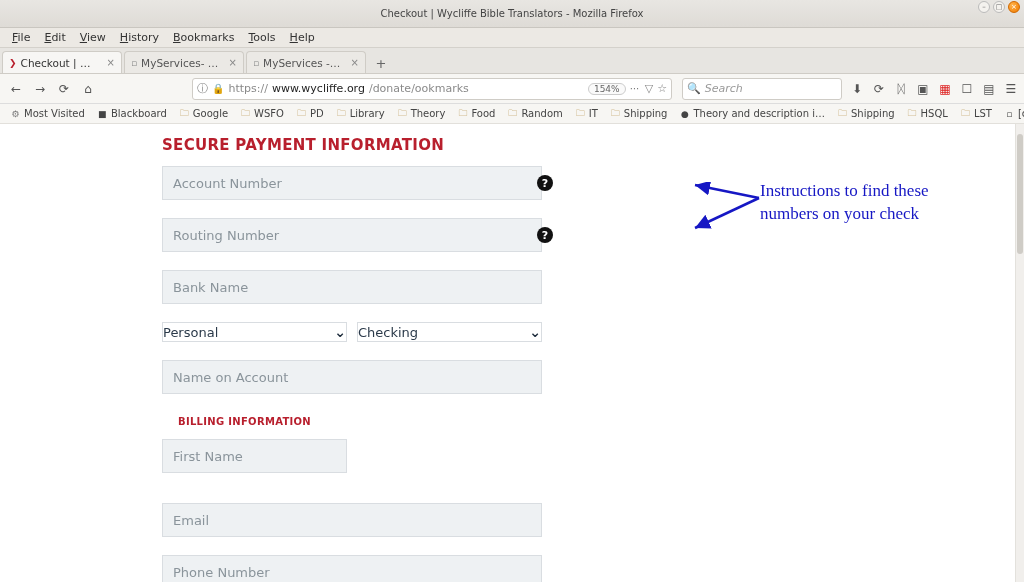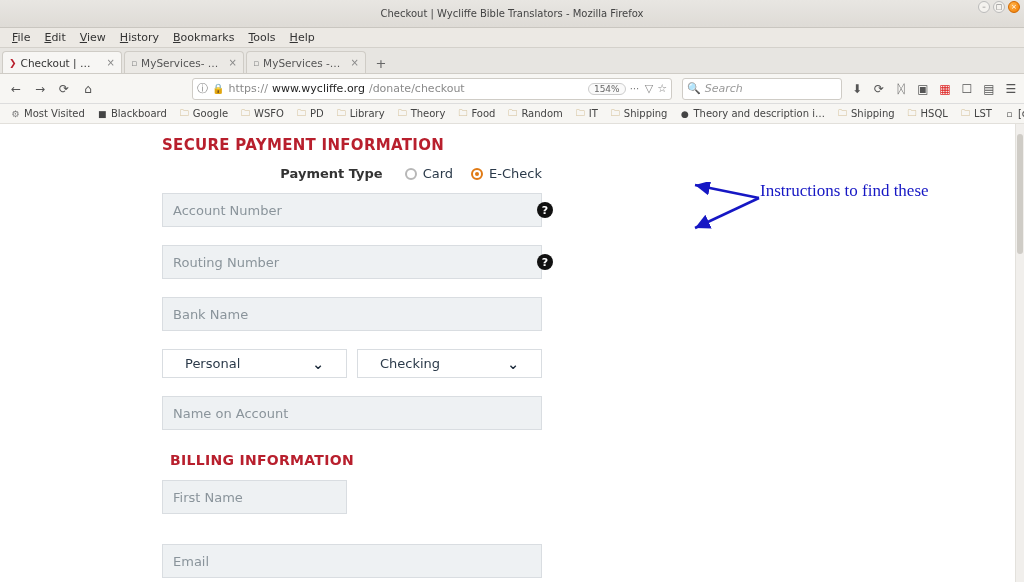--- a/index.html
+++ b/index.html
@@ -50,23 +50,23 @@
   .h1 { font-size:15px; margin: 6px 0 12px 0;}
   .pt-row { display:flex; align-items:center; gap:18px; font-size:13px; color:#2b3a4a; margin-bottom:12px; justify-content:flex-end; padding-right:320px;}
   .pt-row .lbl { font-weight:600; color:#333; margin-right:4px;}
   .radio { display:flex; align-items:center; gap:6px;}
   .rdot { width:12px; height:12px; border:2px solid #b7b7b7; border-radius:50%; display:inline-block; position:relative;}
   .radio.sel .rdot { border-color:#e07a14;}
   .radio.sel .rdot::after { content:""; position:absolute; inset:2px; background:#e07a14; border-radius:50%;}
   .field { width:380px; height:34px; border:1px solid #d9dde1; background:#eef1f3; display:flex; align-items:center; padding:0 10px; font-size:13px; color:#8a949b; margin-bottom:18px; position:relative;}
   .field.has-help .help { position:absolute; right:-4px; top:50%; transform:translate(50%,-50%); width:16px; height:16px; background:#111; color:#fff; border-radius:50%; display:flex; align-items:center; justify-content:center; font-size:11px; font-weight:700;}
   .row2 { display:flex; gap:10px;}
-  .select { width:185px; height:29px; border:1px solid #d9dde1; background:#fff; display:flex; align-items:center; padding:0 22px; font-size:13px; color:#2b3a4a; justify-content:space-between;}
+  .select { width:185px; height:20px; border:1px solid #d9dde1; background:#fff; display:flex; align-items:center; padding:0 0; font-size:13px; color:#2b3a4a; justify-content:space-between;}
   .chev { font-size:14px; color:#1b2a3a; font-weight:900;}
-  .h2 { font-size:14px; margin: 22px 0 12px 8px;}
+  .h2 { font-size:10px; margin: 22px 0 12px 16px;}
   .field.half { width:185px; display:inline-flex;}
   .name-row { display:flex; gap:10px;}
   
   .anno-text { position:absolute; left:760px; top:56px; width:230px; font-family: "Times New Roman", serif; font-size:17px; color:#1617c4; line-height:1.35;}
   .anno-svg { position:absolute; left:685px; top:58px; pointer-events:none;}
   .truncate { overflow:hidden; text-overflow:ellipsis; white-space:nowrap; display:inline-block;}
 </style>
 </head>
 <body>
 
@@ -111,21 +111,21 @@
 <div class="navbar">
   <div class="nav-btn">←</div>
   <div class="nav-btn">→</div>
   <div class="nav-btn">⟳</div>
   <div class="nav-btn">⌂</div>
   <div class="urlbar">
     <span style="color:#888">ⓘ</span>
     <span class="lock">🔒</span>
     <span class="proto">https://</span>
       <span class="host">www.wycliffe.org</span>
-      <span class="path">/donate/checkout</span>
+      <span class="path">/donate/ookmarks</span>
     <span class="zoom-badge">154%</span>
     <span class="dots">⋯</span>
     <span style="color:#888">▽</span>
     <span style="color:#888">☆</span>
   </div>
   <div class="searchbar">
     <span>🔍</span>
     <span style="font-style:italic">Search</span>
   </div>
   <div class="right-icons" id="righticons">
@@ -205,31 +205,20 @@
       <span class="fico ">▫</span>
       <span>[cpufreq]</span>
     </span>
   </div>
 
 <div class="viewport">
   <div class="checkout">
 
     <div class="h-label h1">SECURE PAYMENT INFORMATION</div>
 
-    <div class="pt-row">
-      <span class="lbl">Payment Type</span>
-      <label class="radio">
-        <span class="rdot"></span>
-        <span>Card</span>
-      </label>
-      <label class="radio sel">
-        <span class="rdot"></span>
-        <span>E-Check</span>
-      </label>
-    </div>
 
     <div class="field has-help">
       <span>Account Number</span>
       <span class="help">?</span>
     </div>
 
     <div class="field has-help">
       <span>Routing Number</span>
       <span class="help">?</span>
     </div>
@@ -275,18 +264,19 @@
     <defs>
       <marker id="ah" markerWidth="8" markerHeight="8" refX="6" refY="3" orient="auto">
         <path d="M0,0 L6,3 L0,6 Z" fill="#1617c4"></path>
       </marker>
     </defs>
     <line x1="74" y1="16" x2="10" y2="3" stroke="#1617c4" stroke-width="2.5" marker-end="url(#ah)"></line>
     <line x1="74" y1="16" x2="10" y2="46" stroke="#1617c4" stroke-width="2.5" marker-end="url(#ah)"></line>
   </svg>
   <div class="anno-text">
     <div>Instructions to find these</div>
+    <div>numbers on your check</div>
   </div>
 
   <div class="page-scroll">
     <div class="thumb"></div>
   </div>
 </div>
 
 </body></html>

